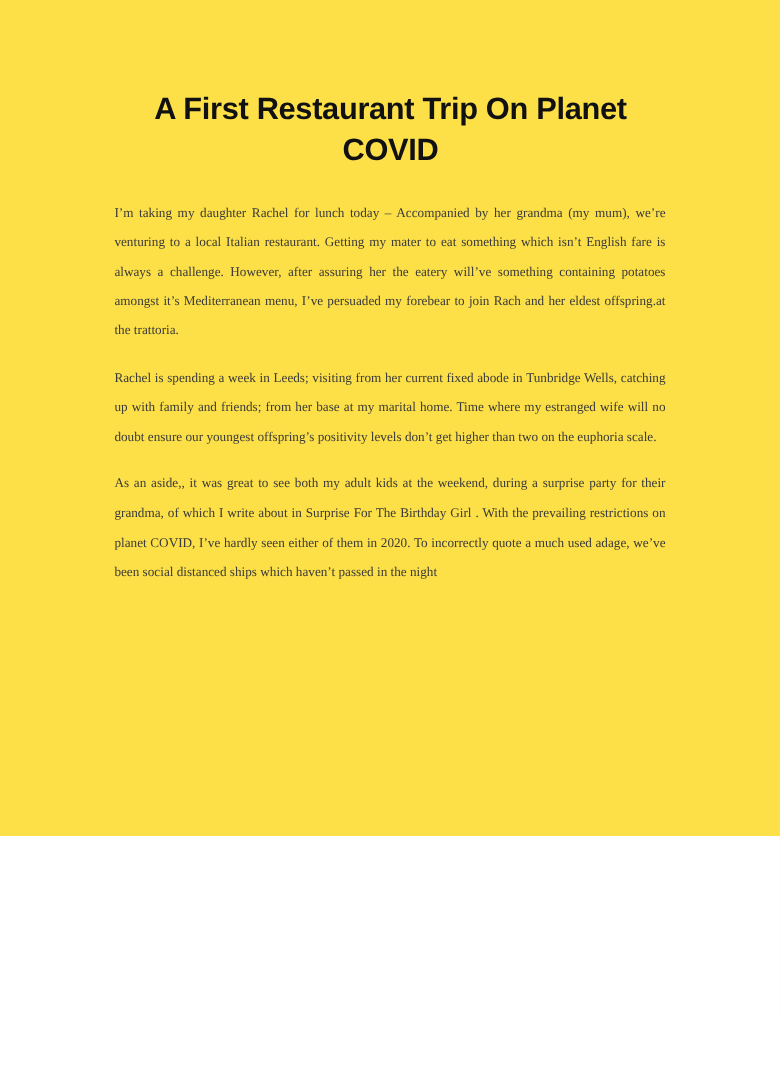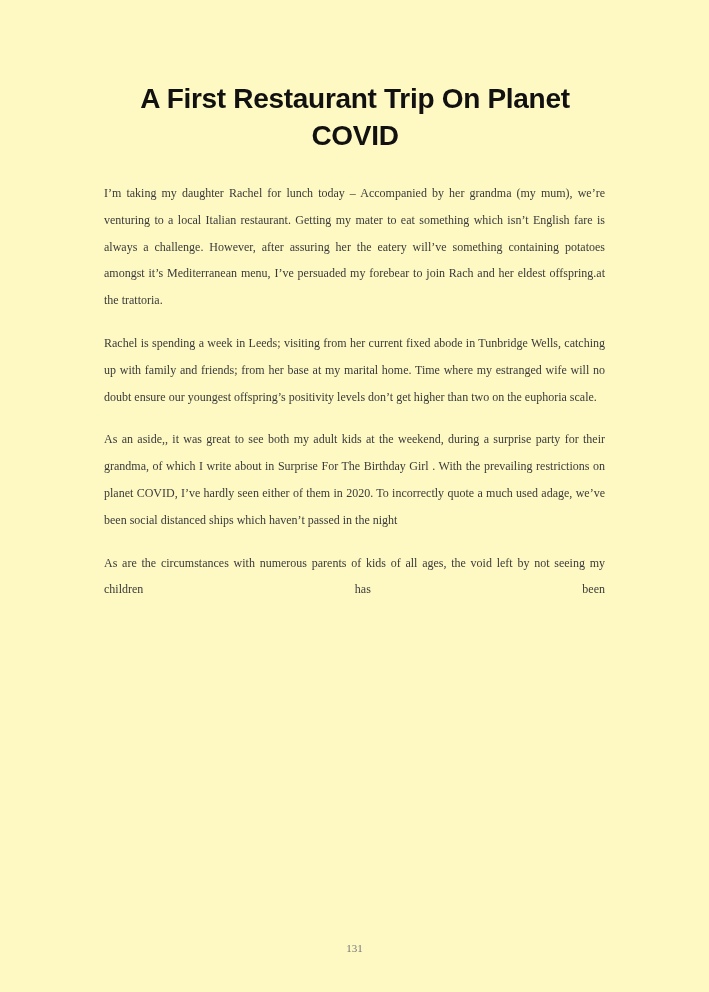--- a/index.html
+++ b/index.html
@@ -3,22 +3,22 @@
   <meta charset="utf-8">
   <style>
     html, body {
       margin: 0;
       padding: 0;
       background: #ffffff;
     }
     .page {
       position: relative;
       width: 709px;
-      height: 992px;
-      background: #fef9c3;
+      height: 760px;
+      background: #fde047;
       overflow: hidden;
     }
     .title {
       position: absolute;
       left: 100px;
       top: 80px;
       width: 510px;
       margin: 0;
       text-align: center;
       font-family: "Liberation Sans", sans-serif;
@@ -60,17 +60,16 @@
 </head>
 <body>
 
 <div class="page">
   <h1 class="title">A First Restaurant Trip On Planet COVID</h1>
 
   <div class="body">
     <p class="para">I’m taking my daughter Rachel for lunch today – Accompanied by her grandma (my mum), we’re venturing to a local Italian restaurant. Getting my mater to eat something which isn’t English fare is always a challenge. However, after assuring her the eatery will’ve something containing potatoes amongst it’s Mediterranean menu, I’ve persuaded my forebear to join Rach and her eldest offspring.at the trattoria.</p>
     <p class="para">Rachel is spending a week in Leeds; visiting from her current fixed abode in Tunbridge Wells, catching up with family and friends; from her base at my marital home. Time where my estranged wife will no doubt ensure our youngest offspring’s positivity levels don’t get higher than two on the euphoria scale.</p>
     <p class="para">As an aside,, it was great to see both my adult kids at the weekend, during a surprise party for their grandma, of which I write about in  Surprise For The Birthday Girl . With the prevailing restrictions on planet COVID, I’ve hardly seen either of them in 2020. To incorrectly quote a much used adage, we’ve been social distanced ships which haven’t passed in the night</p>
-    <p class="para force-justify-last">As are the circumstances with numerous parents of kids of all ages, the void left by not seeing my children has been</p>
   </div>
 
   <div class="page-number">131</div>
 </div>
 
 </body></html>

